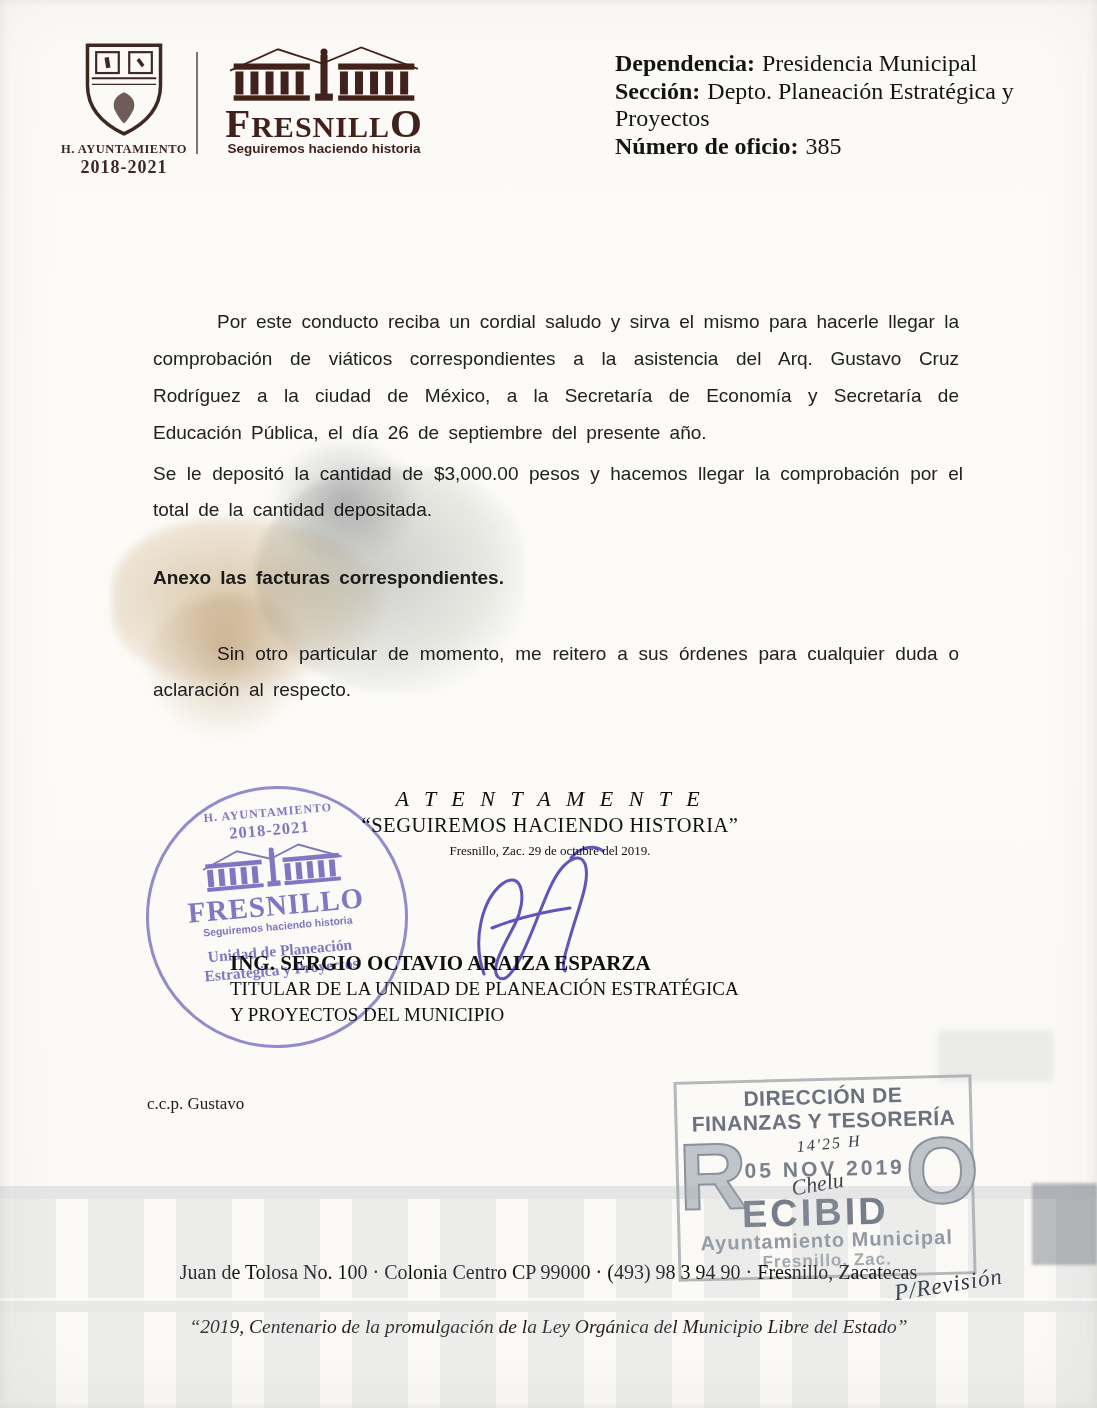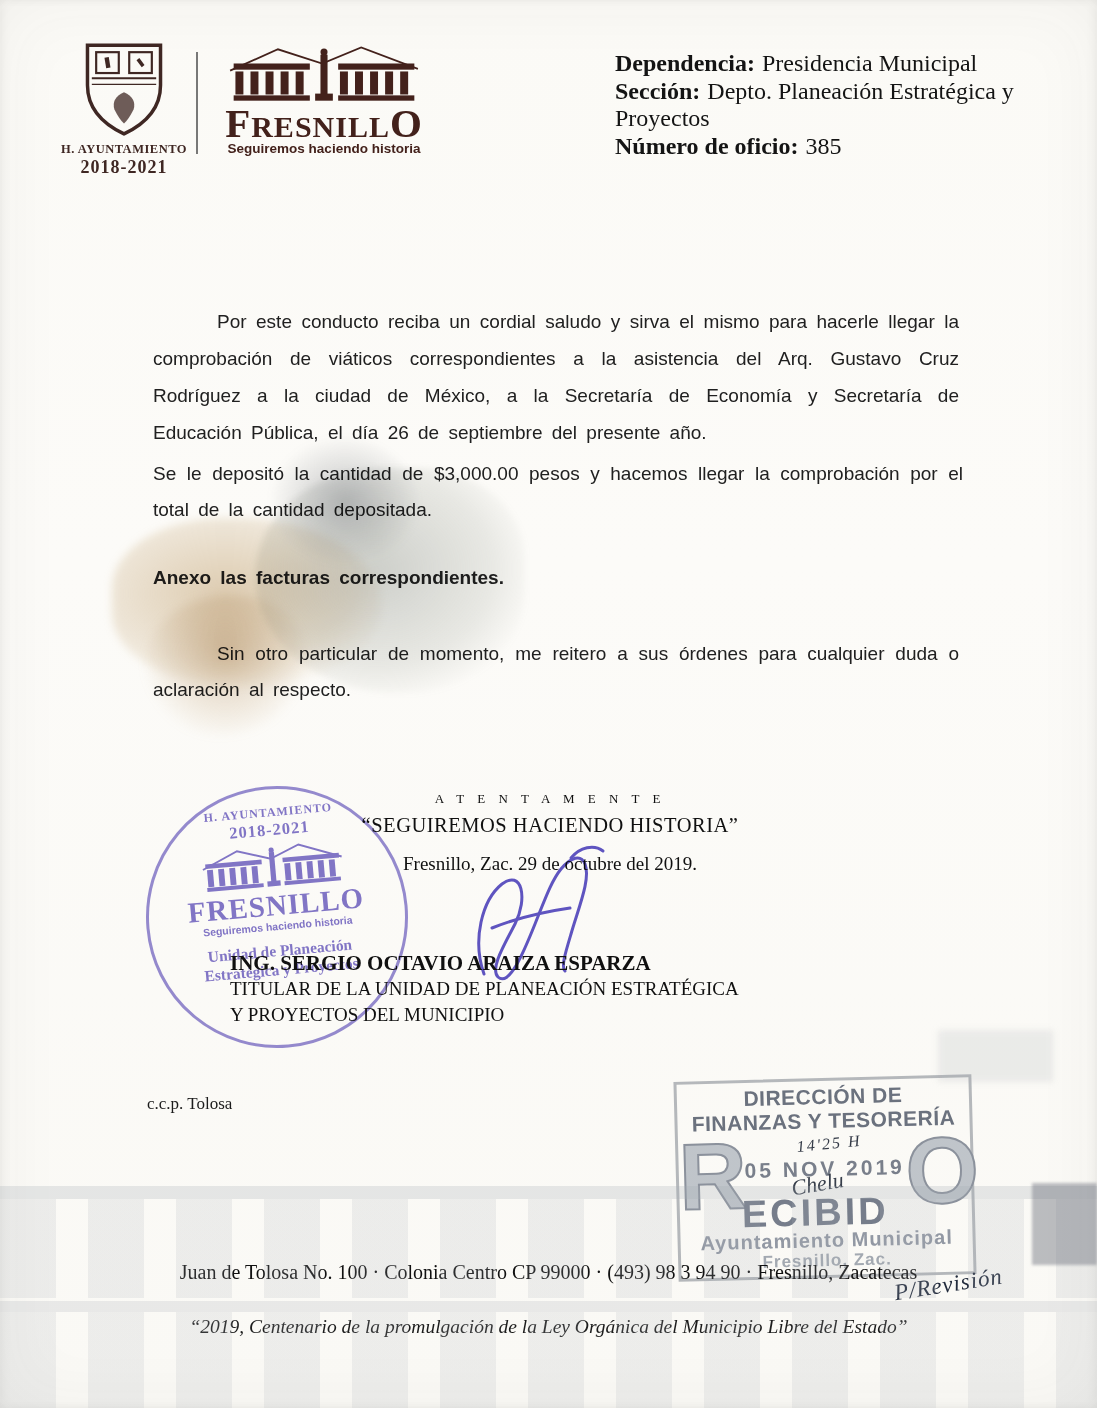--- a/index.html
+++ b/index.html
@@ -43,23 +43,23 @@
     background:radial-gradient(ellipse at 42% 45%, rgba(193,160,108,.5), rgba(193,160,108,.22) 55%, transparent 78%);filter:blur(4px);}
   .stain-b{left:145px;top:596px;width:160px;height:140px;border-radius:55% 45% 60% 50%;
     background:radial-gradient(ellipse at 50% 40%, rgba(183,146,96,.45), transparent 75%);filter:blur(5px);}
   .stain-c{left:255px;top:468px;width:270px;height:225px;border-radius:60% 50% 55% 65%;
     background:radial-gradient(ellipse at 45% 45%, rgba(122,130,120,.35), rgba(122,130,120,.15) 55%, transparent 78%);filter:blur(3px);}
   .stain-d{left:270px;top:436px;width:150px;height:130px;border-radius:50% 60% 45% 55%;
     background:radial-gradient(ellipse at 50% 50%, rgba(86,92,102,.33), transparent 72%);filter:blur(3px);}
 
   
   .closing{left:300px;top:786px;width:500px;text-align:center;line-height:26px;color:#101010;}
-  .closing .salutation{font-size:13px;letter-spacing:5px;}
+  .closing .salutation{font-size:22px;letter-spacing:5px;font-style:italic;}
   .closing .motto{font-size:20.5px;font-weight:normal;letter-spacing:.5px;}
-  .closing .dateline{font-size:19px;margin-top:13px;}
+  .closing .dateline{font-size:13px;}
   .namesblock{left:230px;top:950px;width:640px;text-align:left;color:#101010;}
   .signer-name{font-weight:bold;font-size:21px;line-height:26px;}
   .signer-title{font-size:19px;line-height:25.5px;}
 
   
   .signature{left:452px;top:838px;mix-blend-mode:multiply;}
 
   
   .round-stamp{left:146px;top:786px;width:256px;height:256px;border:3.5px solid rgba(123,110,201,.85);
     border-radius:50%;transform:rotate(-5deg);mix-blend-mode:multiply;color:#7b6ec9;text-align:center;opacity:.94;}
@@ -218,21 +218,21 @@
     <div class="rs-unit first">Unidad de Planeación</div>
     <div class="rs-unit">Estratégica y Proyectos</div>
   </div>
 
   <div class="abs namesblock">
     <div class="signer-name">ING. SERGIO OCTAVIO ARAIZA ESPARZA</div>
     <div class="signer-title">TITULAR DE LA UNIDAD DE PLANEACIÓN ESTRATÉGICA</div>
     <div class="signer-title">Y PROYECTOS DEL MUNICIPIO</div>
   </div>
 
-  <div class="abs ccp">c.c.p. Tolosa</div>
+  <div class="abs ccp">c.c.p. Gustavo</div>
 
   <div class="abs received-stamp">
     <div class="rc-office1">DIRECCIÓN DE</div>
     <div class="rc-office2">FINANZAS Y TESORERÍA</div>
     <div class="rc-time">14'25 H</div>
     <div class="rc-date">05 NOV 2019</div>
     <div class="rc-bigL">R</div>
     <div class="rc-bigR">O</div>
     <div class="rc-mid">ECIBID</div>
     <div class="rc-sig">Chelu</div>

